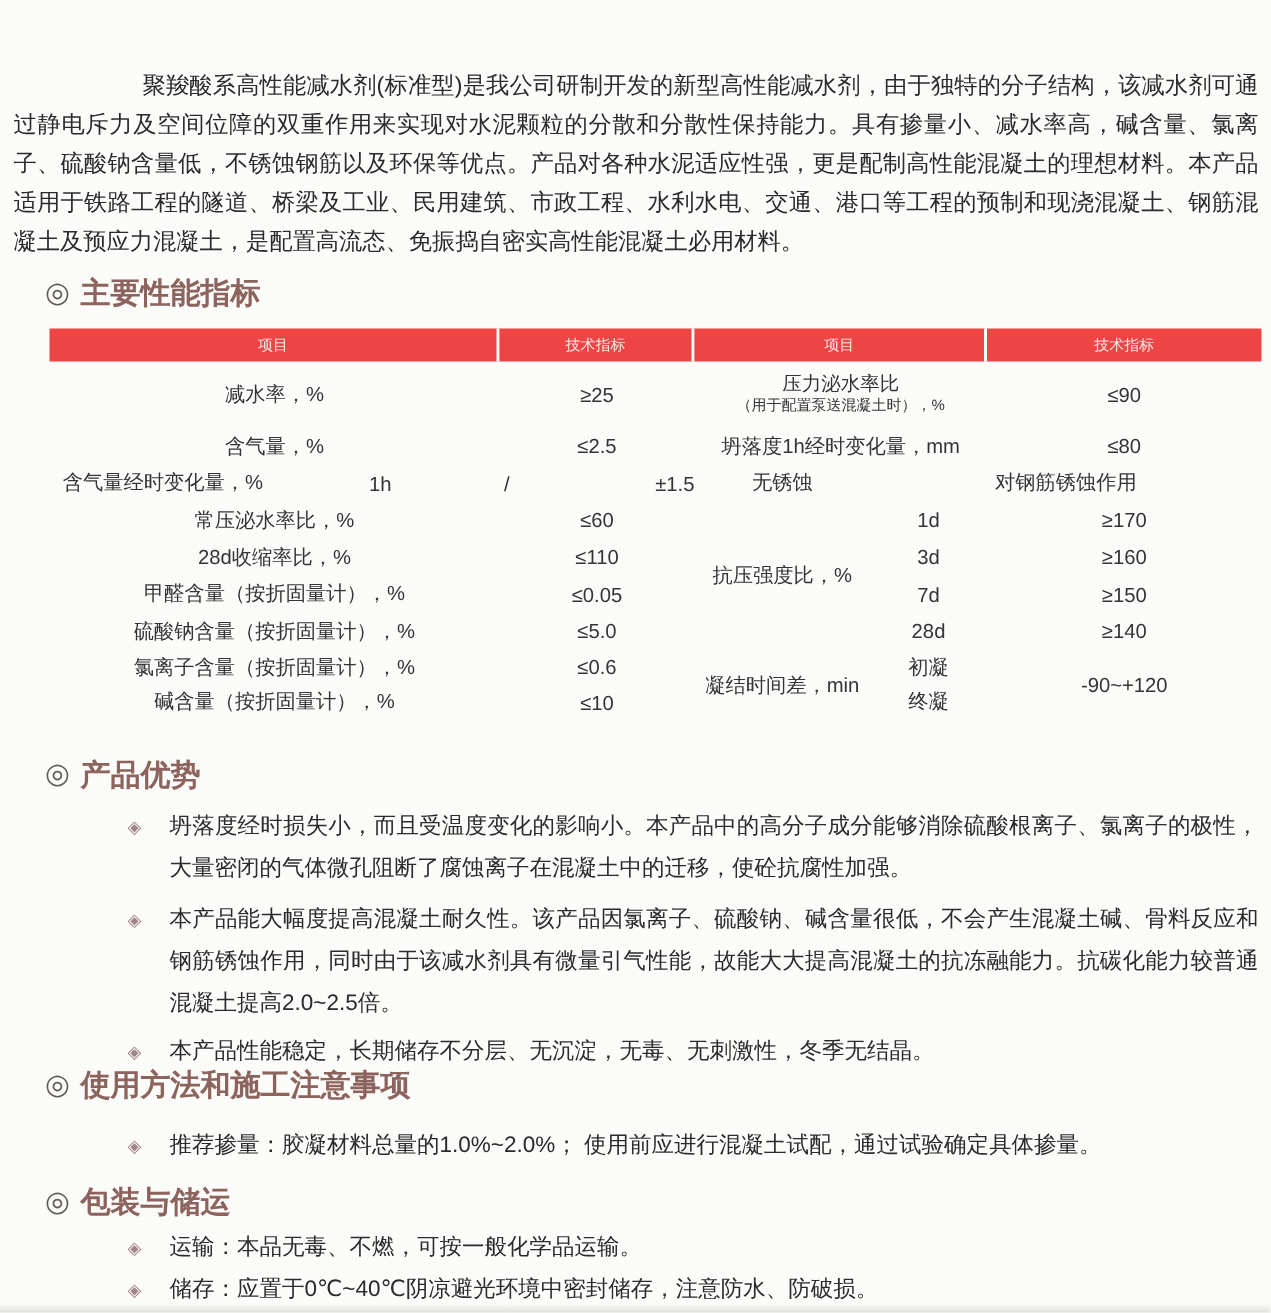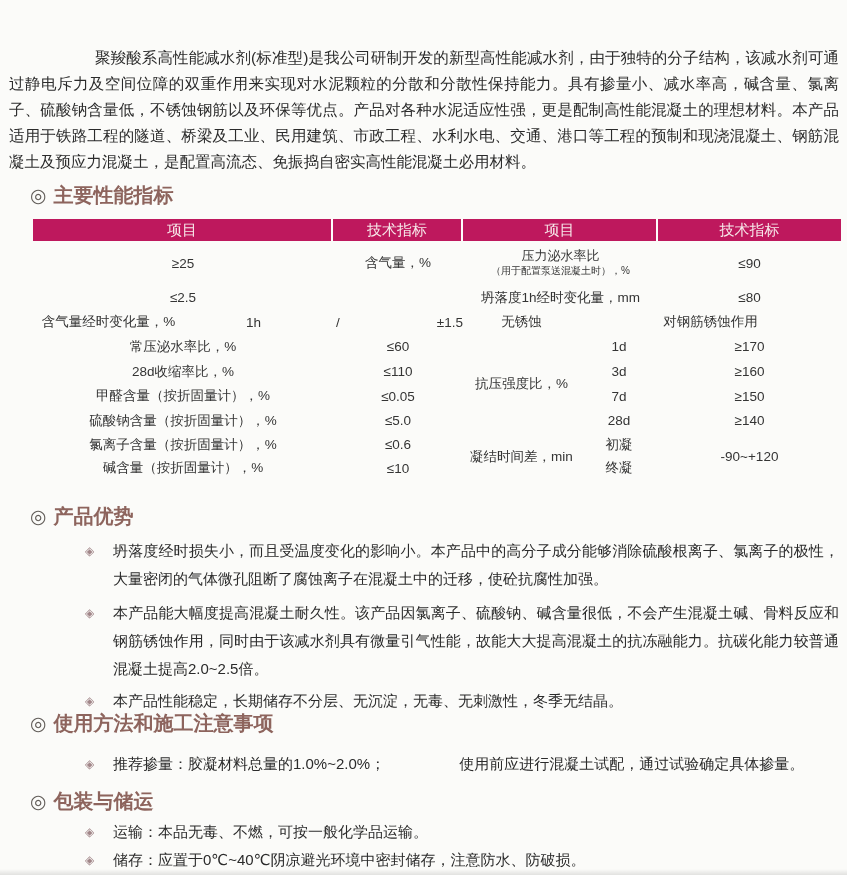--- a/index.html
+++ b/index.html
@@ -27,21 +27,21 @@
   #head-adv{top:503px;}
   #head-usage{top:710px;}
   #head-pack{top:788px;}
 
   
   .perf-table{position:absolute;top:219px;left:33px;display:flex;}
   .tgrid{display:grid;grid-template-rows:22px 44px 25px 24px 25px 25px 24px 25px 23px 24px;}
   .left-grid{grid-template-columns:300px 130px;width:430px;}
   .right-grid{grid-template-columns:117px 78px 183px;width:378px;}
   .th{
-    background:#be185d;color:#f7e9ea;font-size:15px;
+    background:#ef4444;color:#f7e9ea;font-size:10px;
     display:flex;align-items:center;justify-content:center;
     border-right:2px solid #fdfdfc;
   }
   .th.last{border-right:none;}
   .td{
     display:flex;align-items:center;justify-content:center;
     font-size:13.5px;color:#343434;text-align:center;
   }
   .td.two-line{flex-direction:column;line-height:15px;font-size:13px;}
   .td .sub-line{font-size:10px;}
@@ -58,21 +58,21 @@
   .bullets{position:absolute;left:85px;}
   #adv-list{top:537px;width:760px;}
   #usage-list{top:750px;width:760px;}
   #pack-list{top:818px;width:760px;}
   .bullet{display:flex;align-items:flex-start;}
   .bmark{width:28px;flex:0 0 28px;font-size:12px;color:#a18689;line-height:28px;}
   .btext{width:726px;text-align:justify;line-height:28px;font-size:15px;color:#2b2b2b;}
   .btext.nowrap{text-align:left;}
   #adv-b2{margin-top:6px;}
   #adv-b3{margin-top:4px;}
-  .usage-note{margin-left:70px;}
+  .usage-note{}
 
   .page-bottom-shade{
     position:absolute;bottom:0;left:0;width:100%;height:6px;
     background:linear-gradient(to bottom,rgba(0,0,0,0),rgba(0,0,0,0.10));
   }
 </style>
 </head>
 <body>
 
 <p class="intro">聚羧酸系高性能减水剂(标准型)是我公司研制开发的新型高性能减水剂，由于独特的分子结构，该减水剂可通过静电斥力及空间位障的双重作用来实现对水泥颗粒的分散和分散性保持能力。具有掺量小、减水率高，碱含量、氯离子、硫酸钠含量低，不锈蚀钢筋以及环保等优点。产品对各种水泥适应性强，更是配制高性能混凝土的理想材料。本产品适用于铁路工程的隧道、桥梁及工业、民用建筑、市政工程、水利水电、交通、港口等工程的预制和现浇混凝土、钢筋混凝土及预应力混凝土，是配置高流态、免振捣自密实高性能混凝土必用材料。</p>
@@ -81,20 +81,21 @@
   <span class="marker">◎</span>
   <span>主要性能指标</span>
 </div>
 
 <div class="perf-table">
 
   <div class="tgrid left-grid">
     <div class="th">项目</div>
     <div class="th">技术指标</div>
 
+    <div class="td">减水率，%</div>
     <div class="td">≥25</div>
 
     <div class="td">含气量，%</div>
     <div class="td">≤2.5</div>
 
     <div class="td special span2c">
       <span class="sp-label">含气量经时变化量，%</span>
       <span class="sp-time">1h</span>
       <span class="sp-slash">/</span>
       <span class="sp-val">±1.5</span>

